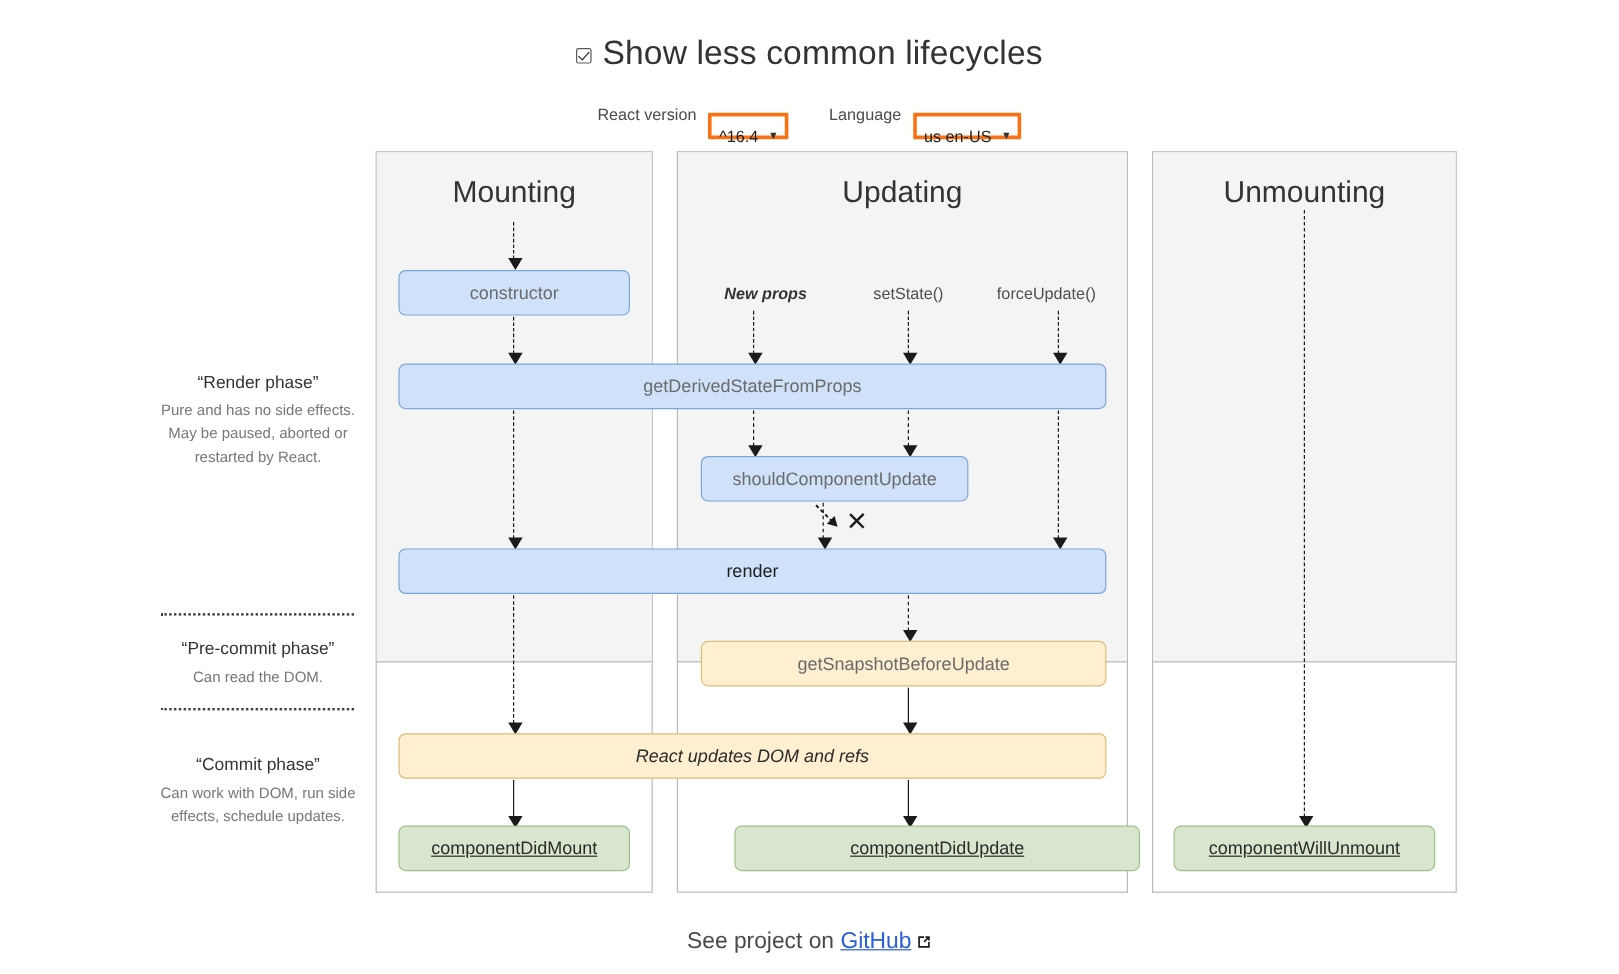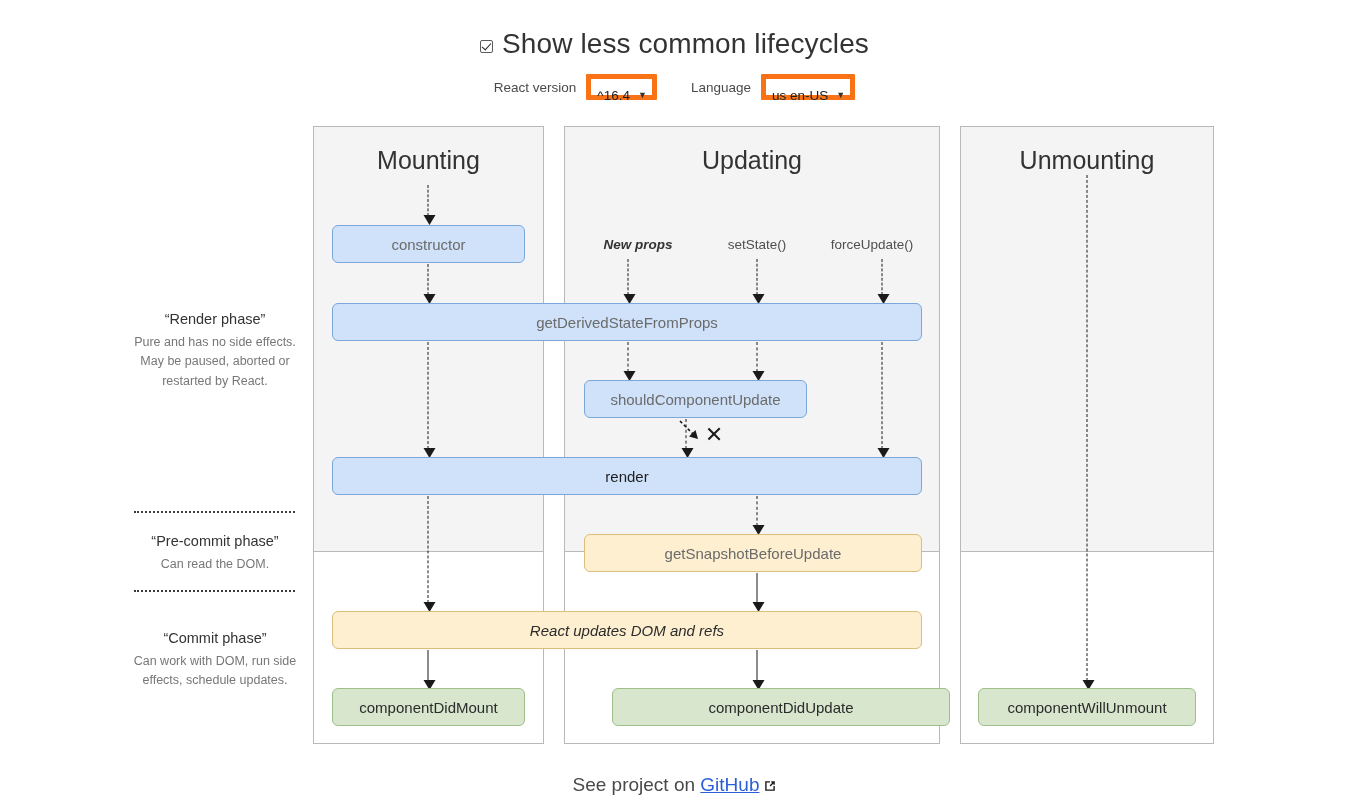--- a/index.html
+++ b/index.html
@@ -36,23 +36,23 @@
   }
 
   .controls-row {
     position: absolute; left: 0; top: 74px; width: 1349px;
     display: flex; align-items: center; justify-content: center; gap: 10px;
     font-size: 13.5px; color: #4a4a4a;
   }
   .ctrl-label { white-space: nowrap; }
   .select-box {
     display: inline-flex; align-items: center; justify-content: space-between;
-    border: 5px solid #f97316; background: #fff; height: 22px;
+    border: 3px solid #f97316; background: #fff; height: 22px;
     padding: 16px 5px 0 6px; font-size: 13.5px; color: #222; gap: 8px;
-    min-width: 56px; border-radius: 1px;
+    min-width: 56px; border-radius: 1px; margin-top: 20px;
   }
   .select-box .caret { font-size: 9px; color: #333; line-height: 1; }
   .sel-gap { width: 14px; }
 
   
   .col {
     position: absolute; border: 1px solid #b9b9b9; background: #ffffff;
   }
   .col .col-gray {
     position: absolute; left: 0; top: 0; width: 100%;
@@ -90,21 +90,21 @@
 
   
   .lbox {
     position: absolute; border-radius: 6px; display: flex;
     align-items: center; justify-content: center;
     font-size: 15px; line-height: 1; text-align: center;
     height: 38px;
   }
   .lbox.blue   { background: #cfe2fa; border: 1px solid #7ba7db; color: #6b6b6b; }
   .lbox.yellow { background: #fdefd0; border: 1px solid #dcbd79; color: #6b6b6b; }
-  .lbox.green  { background: #d7e6cd; border: 1px solid #9dc08b; color: #2b2b2b; }
+  .lbox.green  { background: #d7e6cd; border: 1px solid #9dc08b; color: #2b2b2b; text-decoration: underline; }
   .lbox.strong { color: #1f1f1f; }
   .lbox.italic { font-style: italic; color: #2b2b2b; }
 
   #box-constructor        { left: 332px; top: 225px; width: 193px; }
   #box-gdsfp              { left: 332px; top: 303px; width: 590px; }
   #box-scu                { left: 584px; top: 380px; width: 223px; }
   #box-render             { left: 332px; top: 457px; width: 590px; }
   #box-gsbu               { left: 584px; top: 534px; width: 338px; }
   #box-react-updates      { left: 332px; top: 611px; width: 590px; }
   #box-cdm                { left: 332px; top: 688px; width: 193px; }

